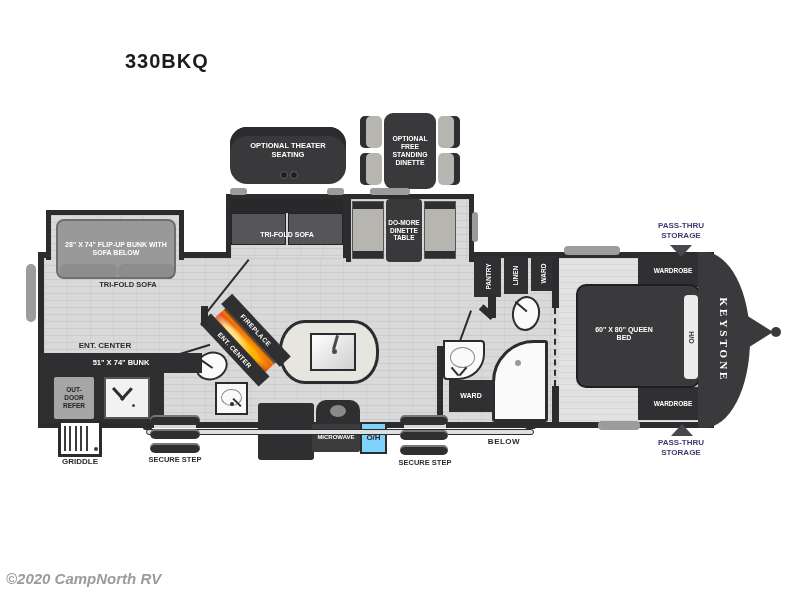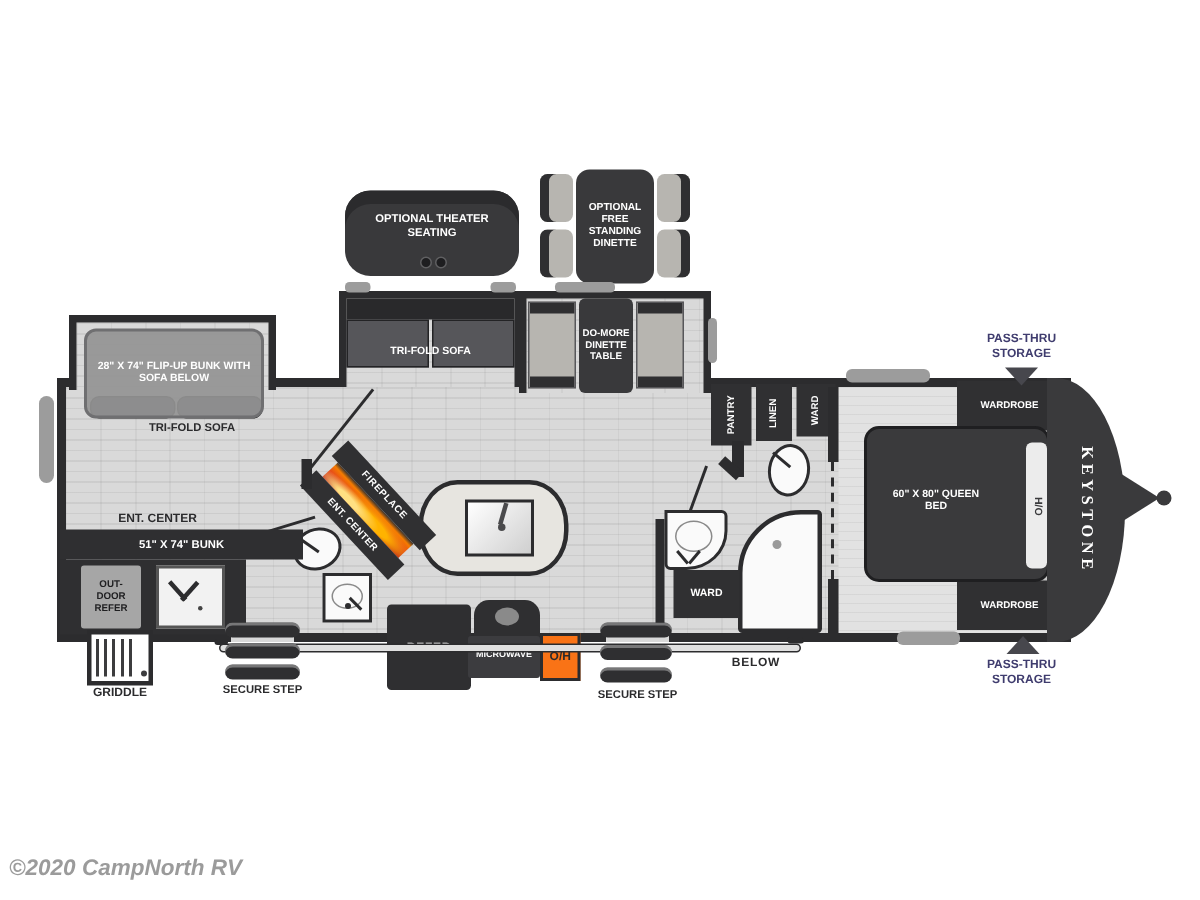--- a/index.html
+++ b/index.html
@@ -29,20 +29,21 @@
   .tri-up { width:0; height:0; border-left:11px solid transparent;
     border-right:11px solid transparent; border-bottom:12px solid #47474d; }
   .tread { position:absolute; left:0; width:100%; height:10px; background:#2f2f31;
     border-radius:5px; box-shadow:inset 0 2px 0 rgba(255,255,255,0.35); }
 </style>
 </head>
 <body>
 
 <div class="abs" style="left:0;top:0;width:800px;height:600px;">
 
+  <div class="abs" style="left:125px;top:50px;font-size:20px;font-weight:600;color:#1c1c1e;letter-spacing:1px;">330BKQ</div>
   <div class="abs" style="left:6px;top:570px;font-size:15px;font-weight:bold;font-style:italic;color:#9b9b9b;">©2020 CampNorth RV</div>
 
   <div class="abs" style="left:230px;top:127px;width:116px;height:57px;background:#39393b;border-radius:17px;box-shadow:inset 0 9px 0 #2b2b2d;">
     <div class="abs wlbl" style="left:8px;top:15px;width:100px;font-size:7.5px;">OPTIONAL THEATER SEATING</div>
     <div class="abs" style="left:50px;top:44px;width:8px;height:8px;border-radius:50%;background:#1e1e20;border:1px solid #606062;"></div>
     <div class="abs" style="left:60px;top:44px;width:8px;height:8px;border-radius:50%;background:#1e1e20;border:1px solid #606062;"></div>
   </div>
 
   <div class="abs" style="left:360px;top:116px;width:22px;height:32px;background:#b7b5b0;border-radius:5px;box-shadow:inset 6px 0 0 #2f2f31;"></div>
   <div class="abs" style="left:360px;top:153px;width:22px;height:32px;background:#b7b5b0;border-radius:5px;box-shadow:inset 6px 0 0 #2f2f31;"></div>
@@ -194,21 +195,21 @@
 
   <div class="abs cbox" style="left:258px;top:403px;width:56px;height:57px;background:#2f2f31;border-radius:3px;">
     <span class="wlbl" style="font-size:8px;letter-spacing:0.5px;">REFER</span>
   </div>
   <div class="abs" style="left:316px;top:400px;width:44px;height:26px;background:#2f2f31;border-radius:10px 10px 0 0;">
     <div class="abs" style="left:14px;top:5px;width:16px;height:12px;background:#8a8a8a;border-radius:50%;"></div>
   </div>
   <div class="abs cbox" style="left:312px;top:424px;width:48px;height:28px;background:#3c3c3f;border-radius:2px;">
     <span class="wlbl" style="font-size:6px;">MICROWAVE</span>
   </div>
-  <div class="abs cbox" style="left:360px;top:422px;width:27px;height:32px;background:#f97316;border:2px solid #2c2c2e;">
+  <div class="abs cbox" style="left:360px;top:422px;width:27px;height:32px;background:#7dd3fc;border:2px solid #2c2c2e;">
     <span class="lbl" style="font-size:8px;">O/H</span>
   </div>
 
   <div class="abs" style="left:154px;top:421px;width:42px;height:7px;background:#d9d9d9;"></div>
   <div class="abs" style="left:404px;top:421px;width:42px;height:7px;background:#d9d9d9;"></div>
 
   <div class="abs" style="left:146px;top:429px;width:388px;height:6px;background:#e0e0e0;border:1.5px solid #2c2c2e;border-radius:3px;"></div>
   <div class="abs" style="left:143px;top:426px;width:9px;height:4px;background:#2c2c2e;border-radius:2px;"></div>
   <div class="abs" style="left:525px;top:425px;width:11px;height:4px;background:#2c2c2e;border-radius:2px;"></div>
   <div class="abs lbl" style="left:468px;top:437px;width:72px;font-size:8px;letter-spacing:0.5px;">BELOW</div>

